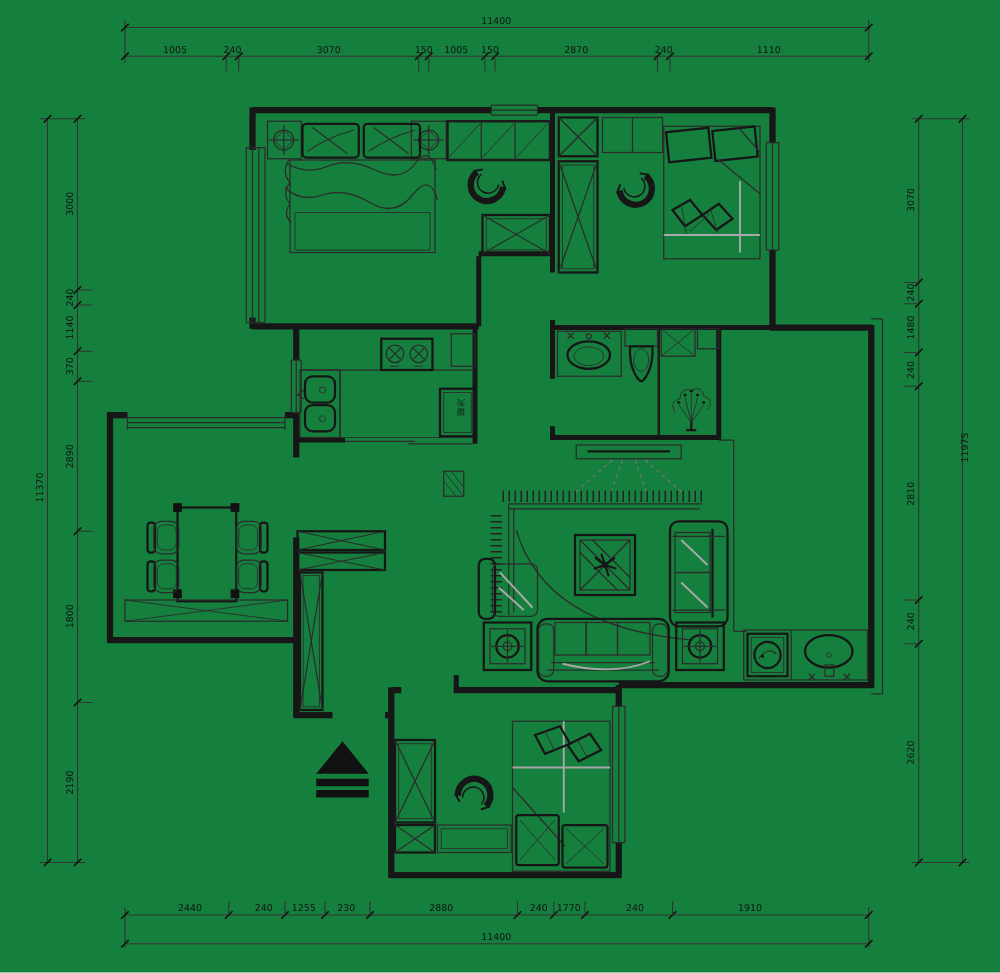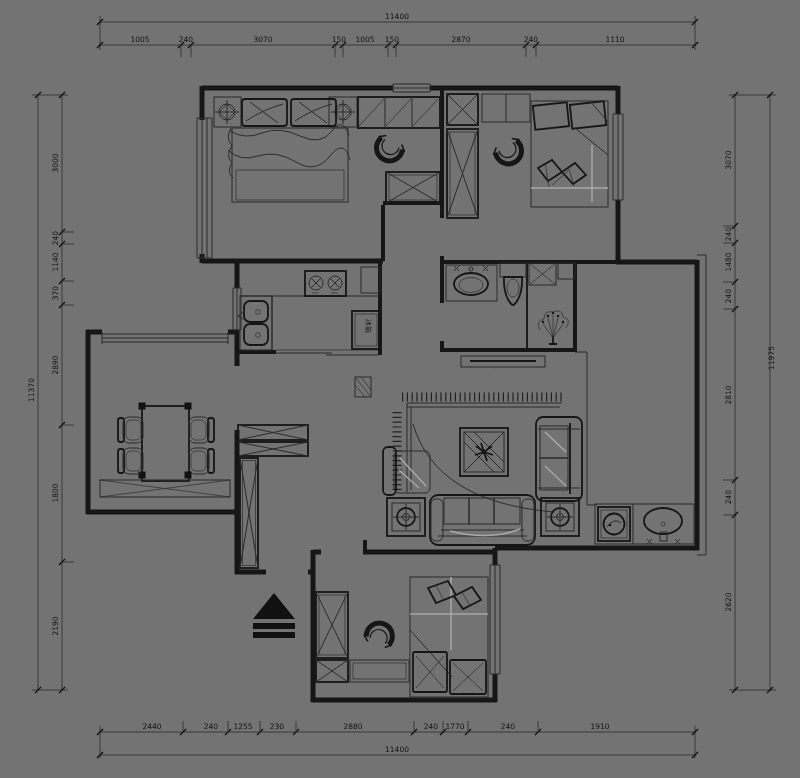--- a/index.html
+++ b/index.html
@@ -1,16 +1,16 @@
 <!DOCTYPE html>
 <html><head>
 <meta charset="utf-8">
 <style>
   html,body{margin:0;padding:0;background:#fff;}
-  #stage{position:relative;width:800px;height:778px;background:#737373;overflow:hidden;
+  #stage{position:relative;width:800px;height:778px;background:#15803d;overflow:hidden;
          font-family:"DejaVu Sans",sans-serif;}
   svg{position:absolute;left:0;top:0;}
   
   .w5{stroke:#161616;stroke-width:5;fill:none;stroke-linecap:butt}
   .w4{stroke:#161616;stroke-width:4;fill:none;stroke-linecap:butt}
   .w2{stroke:#1c1c1c;stroke-width:2;fill:none}
   .m {stroke:#161616;stroke-width:1.8;fill:none}
   .t {stroke:#2b2b2b;stroke-width:1;fill:none}
   .h {stroke:#2b2b2b;stroke-width:.7;fill:none}
   .g {stroke:#a8a8a8;stroke-width:1.5;fill:none}

